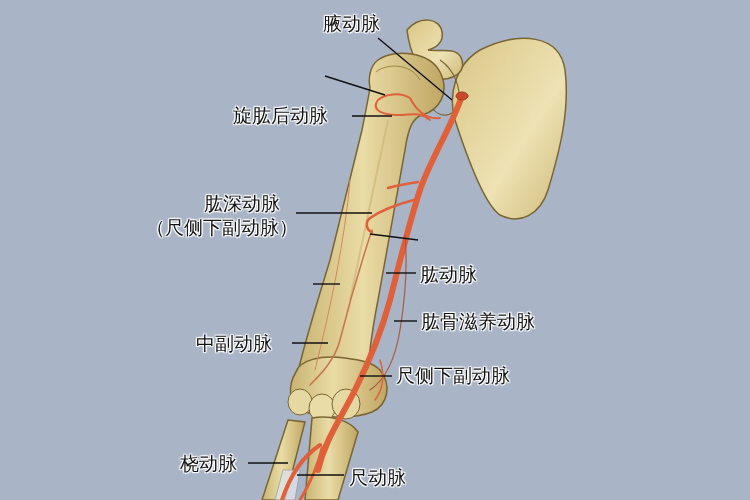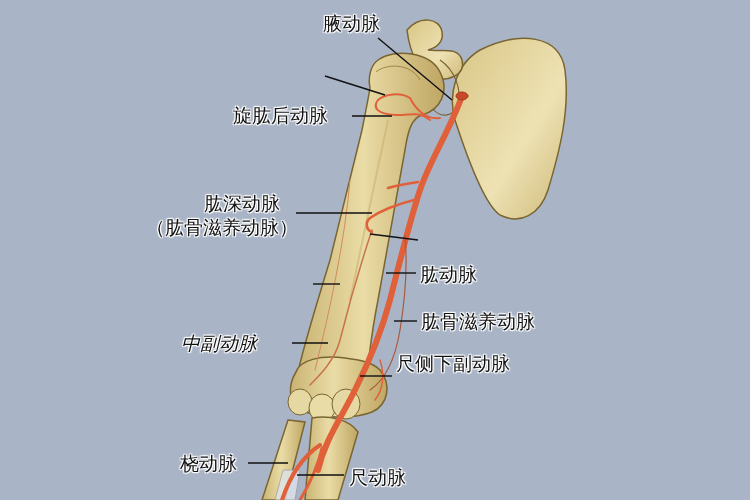--- a/index.html
+++ b/index.html
@@ -83,20 +83,20 @@
       <line x1="292" y1="343" x2="328" y2="343"></line>
       <line x1="360" y1="376" x2="392" y2="376"></line>
       <line x1="248" y1="463" x2="288" y2="463"></line>
       <line x1="297" y1="475" x2="344" y2="475"></line>
     </g>
   </svg>
 
   <div class="lbl" style="left:323px;top:12px;">腋动脉</div>
   <div class="lbl" style="left:233px;top:104px;">旋肱后动脉</div>
   <div class="lbl" style="left:204px;top:192px;">肱深动脉</div>
-  <div class="lbl" style="left:146px;top:216px;">（肱骨滋养动脉）</div>
+  <div class="lbl" style="left:146px;top:216px;">（尺侧下副动脉）</div>
   <div class="lbl" style="left:420px;top:263px;">肱动脉</div>
   <div class="lbl" style="left:421px;top:310px;">肱骨滋养动脉</div>
-  <div class="lbl" style="left:181px;top:332px;font-style:italic;">中副动脉</div>
-  <div class="lbl" style="left:396px;top:352px;text-align:right;">尺侧下副动脉</div>
+  <div class="lbl" style="left:196px;top:332px;">中副动脉</div>
+  <div class="lbl" style="left:396px;top:364px;text-align:right;">尺侧下副动脉</div>
   <div class="lbl" style="left:180px;top:452px;text-align:center;">桡动脉</div>
   <div class="lbl" style="left:349px;top:466px;">尺动脉</div>
 </div>
 
 </body></html>

